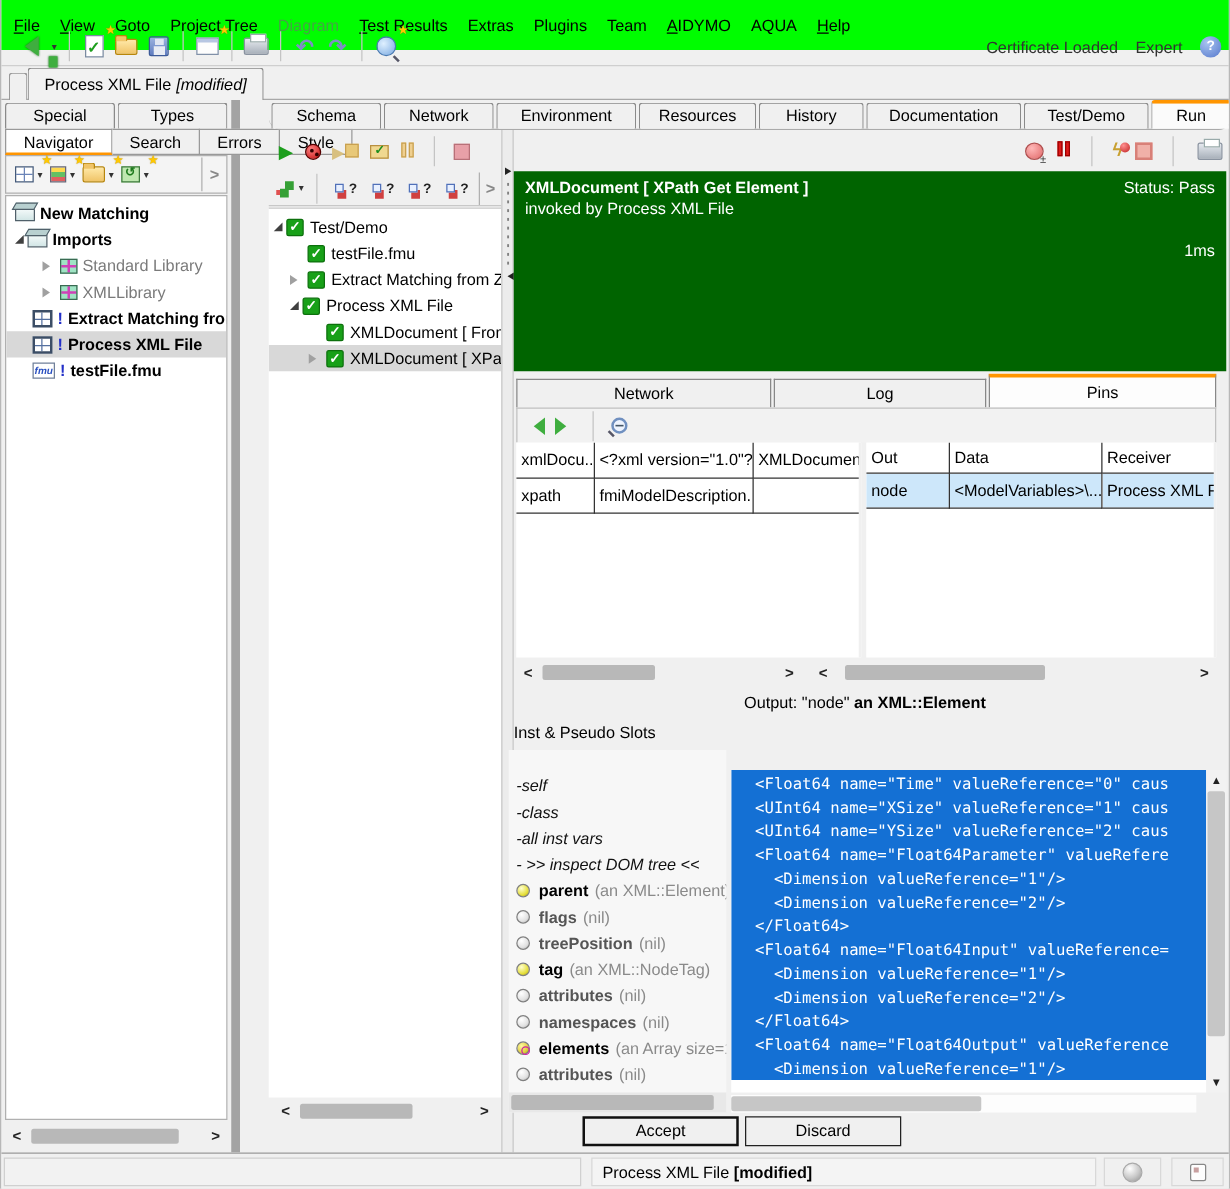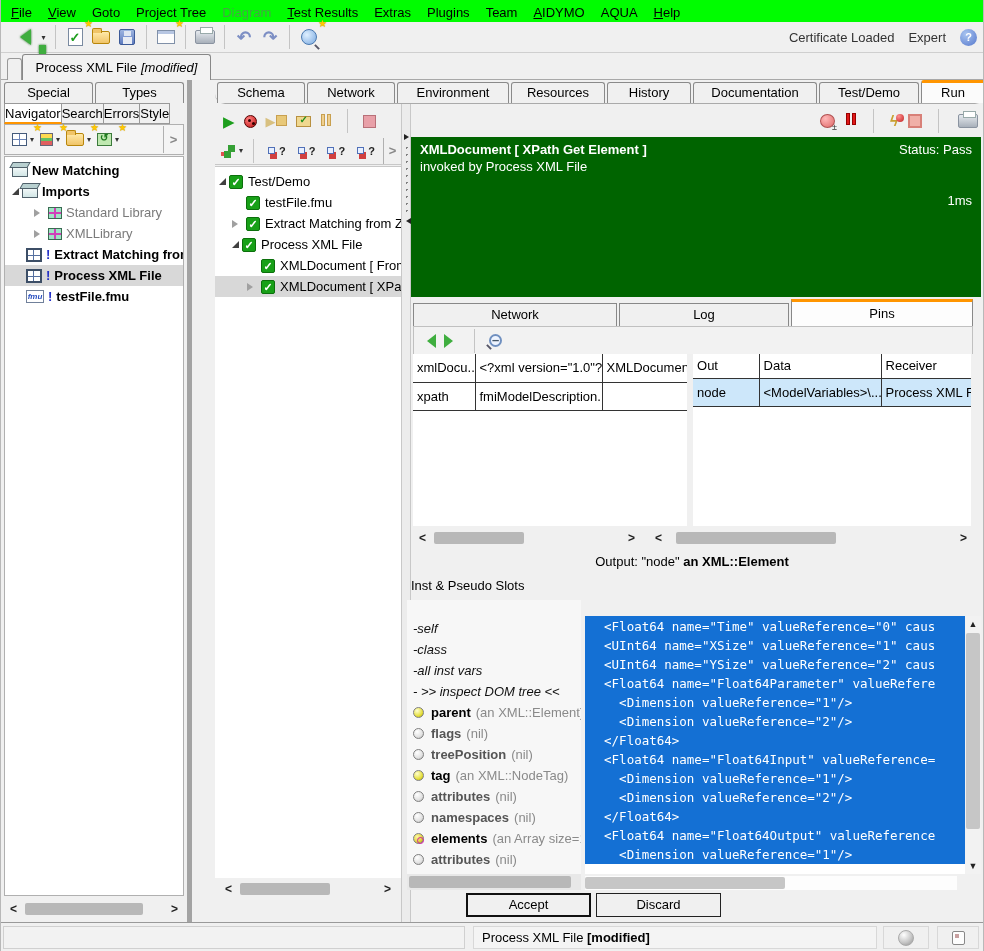--- a/index.html
+++ b/index.html
@@ -3,21 +3,21 @@
 <meta charset="utf-8">
 <style>
   * { margin:0; padding:0; box-sizing:border-box; }
   body { background:#d8d8d8; font-family:"Liberation Sans",sans-serif; }
   #app { position:relative; width:984px; height:951px; background:#f0f0f0; overflow:hidden;
          font-size:13px; color:#000; border-left:1px solid #b8b8b8; border-right:1px solid #b8b8b8;}
   .abs { position:absolute; }
   .b { font-weight:bold; }
 
   
-  .menubar { left:0; top:0; width:984px; height:22px; background:#00fd00; display:flex; align-items:flex-end; padding-left:2px; }
+  .menubar { left:0; top:0; width:984px; height:40px; background:#00fd00; display:flex; align-items:center; padding-left:2px; }
   .menu-item { padding:2px 8px; font-size:13px; cursor:default; white-space:nowrap; }
   .menu-item.disabled { color:#44a544; }
   .u-first::first-letter { text-decoration:underline; }
 
   
   .main-toolbar { left:0; top:22px; width:984px; height:31px; display:flex; align-items:center; padding:0 8px; border-bottom:1px solid #cfcfcf; }
   .tb-sep { width:1px; height:24px; background:#c4c4c4; margin:0 6px; flex:none; }
   .tb-btn { display:flex; align-items:center; justify-content:center; min-width:26px; height:26px; position:relative; flex:none; }
   .arrow-left { width:0; height:0; border:8px solid transparent; border-right:11px solid #3fae3f; filter:drop-shadow(0 0 1px #1d6e1d); }
   .arrow-left::after { content:""; position:absolute; left:19px; top:8px; width:7px; height:9px; background:#3fae3f; }
@@ -39,25 +39,25 @@
   .ico-magnifier-globe::after { content:""; position:absolute; right:-4px; bottom:-4px; width:6px; height:2px; background:#556; transform:rotate(45deg); }
   .tb-right { margin-left:auto; display:flex; align-items:center; gap:14px; color:#333; }
   .ico-help { width:17px; height:17px; border-radius:50%; background:radial-gradient(circle at 35% 30%, #a8c4f0, #5577cc); color:#fff; font-weight:bold; font-size:11px; text-align:center; line-height:17px; }
 
   
   .doc-tabstrip { left:0; top:53px; width:984px; height:27px; border-bottom:1px solid #a8a8a8; }
   .tab-stub { position:absolute; left:6px; top:5px; width:15px; height:22px; border:1px solid #999; border-bottom:none; border-radius:3px 3px 0 0; background:#f0f0f0; }
   .doc-tab { position:absolute; left:21px; top:1px; width:189px; height:26px; background:#f2f2f2; border:1px solid #888; border-bottom:none; border-radius:3px 3px 0 0; display:flex; align-items:center; justify-content:center; gap:4px; }
 
   
-  .left-panel { left:0; top:80px; width:191px; height:842px; border-right:5px solid #a3a3a3; }
+  .left-panel { left:0; top:80px; width:191px; height:842px; border-right:7px solid #a3a3a3; }
   .lp-toptabs { position:absolute; left:3px; top:2px; right:3px; height:21px; display:flex; gap:2px; }
   .ltab { flex:1; border:1px solid #8a8a8a; border-bottom:none; border-radius:3px 3px 0 0; background:#f0f0f0; text-align:center; line-height:19px; font-size:13px; }
   .lp-subtabs { position:absolute; left:3px; top:23px; right:3px; height:21px; display:flex; }
-  .stab { padding:0 0; border:1px solid #999; border-left:none; background:#f0f0f0; font-size:13px; line-height:19px; }
+  .stab { padding:0 14px; border:1px solid #999; border-left:none; background:#f0f0f0; font-size:13px; line-height:19px; }
   .stab:first-child { border-left:1px solid #999; }
   .stab.active { background:#fff; border-bottom:2px solid #ff9500; font-weight:normal; }
   .lp-toolbar { position:absolute; left:3px; top:44px; right:3px; height:31px; border:1px solid #b0b0b0; display:flex; align-items:center; padding-left:4px; background:#f4f4f4; }
   .lp-tbtn { display:flex; align-items:center; height:24px; padding:0 3px; position:relative; flex:none; }
   .ico-grid { width:15px; height:13px; background:#fff; border:1px solid #445a7a; background-image:linear-gradient(#6b84b8,#6b84b8),linear-gradient(#6b84b8,#6b84b8); background-size:100% 1px,1px 100%; background-position:0 5px,6px 0; background-repeat:no-repeat; }
   .ico-list3 { width:13px; height:13px; border:1px solid #667; background:linear-gradient(#ffd94f 33%, #63c063 33%, #63c063 66%, #e06060 66%); }
   .ico-gridgreen { width:15px; height:13px; background:#bfe8b0; border:1px solid #3c7a3c; position:relative; }
   .ico-gridgreen::after { content:"↺"; position:absolute; left:2px; top:-2px; font-size:10px; color:#1d7a1d; font-weight:bold; }
   .overflow-btn { margin-left:auto; width:20px; height:27px; border-left:1px solid #b0b0b0; display:flex; align-items:center; justify-content:center; color:#888; font-weight:bold; }
   .lp-tree { position:absolute; left:3px; top:76px; right:3px; bottom:26px; background:#fff; border:1px solid #b0b0b0; overflow:hidden; padding-top:3px; }

